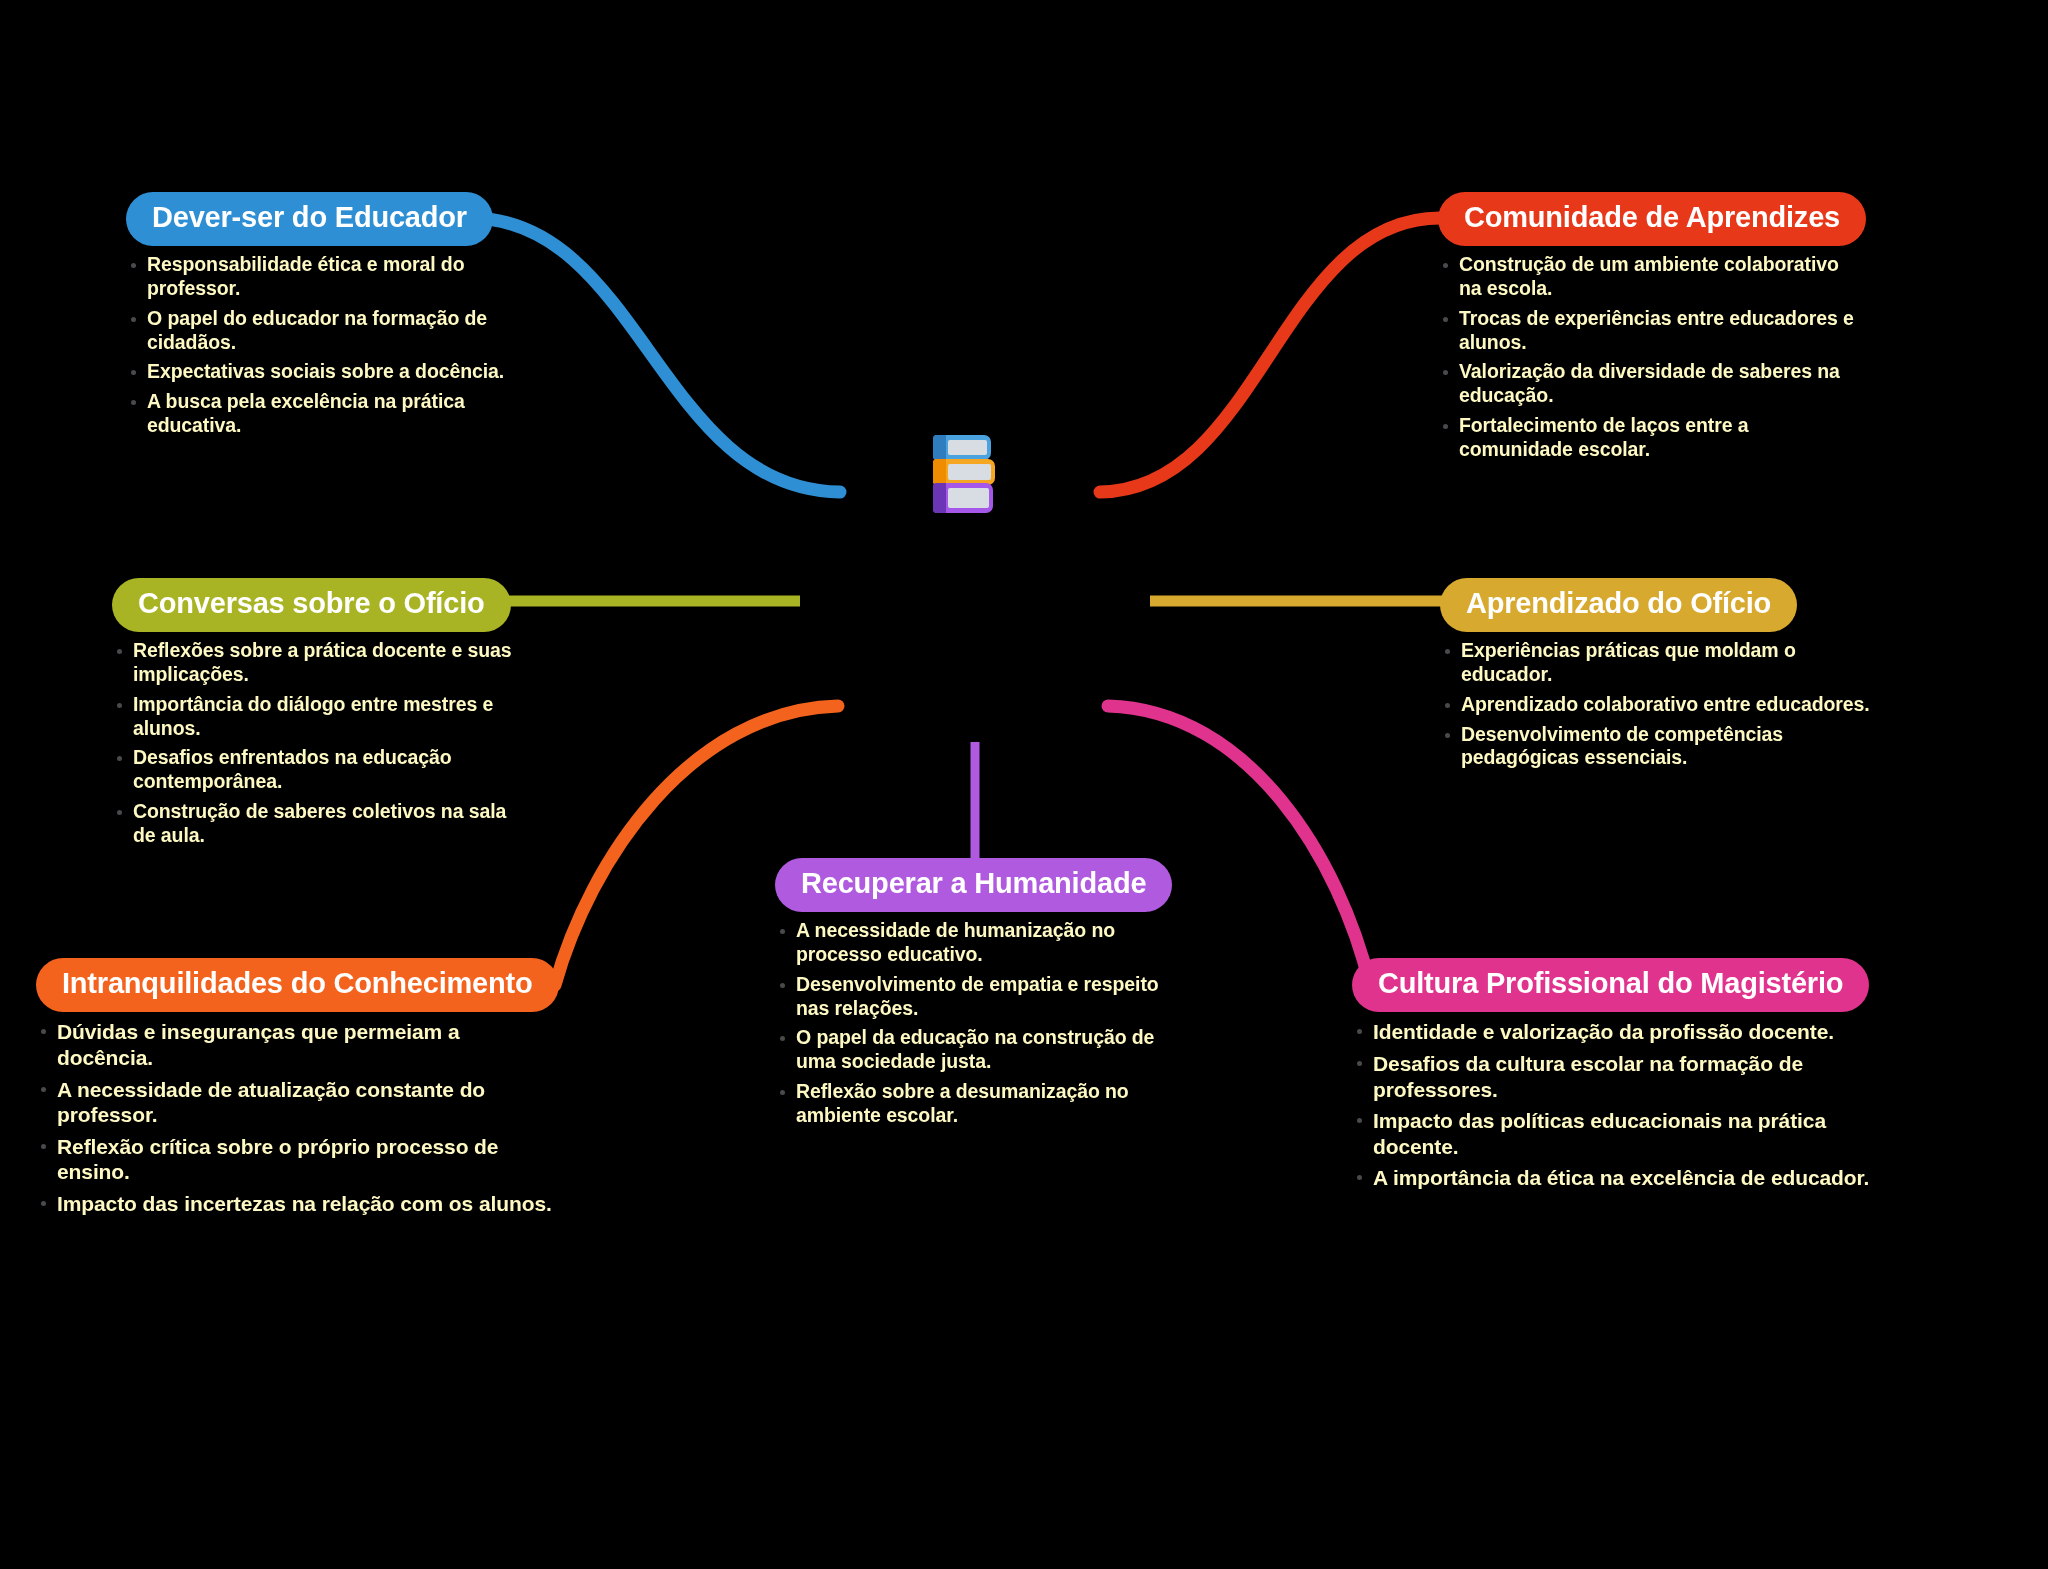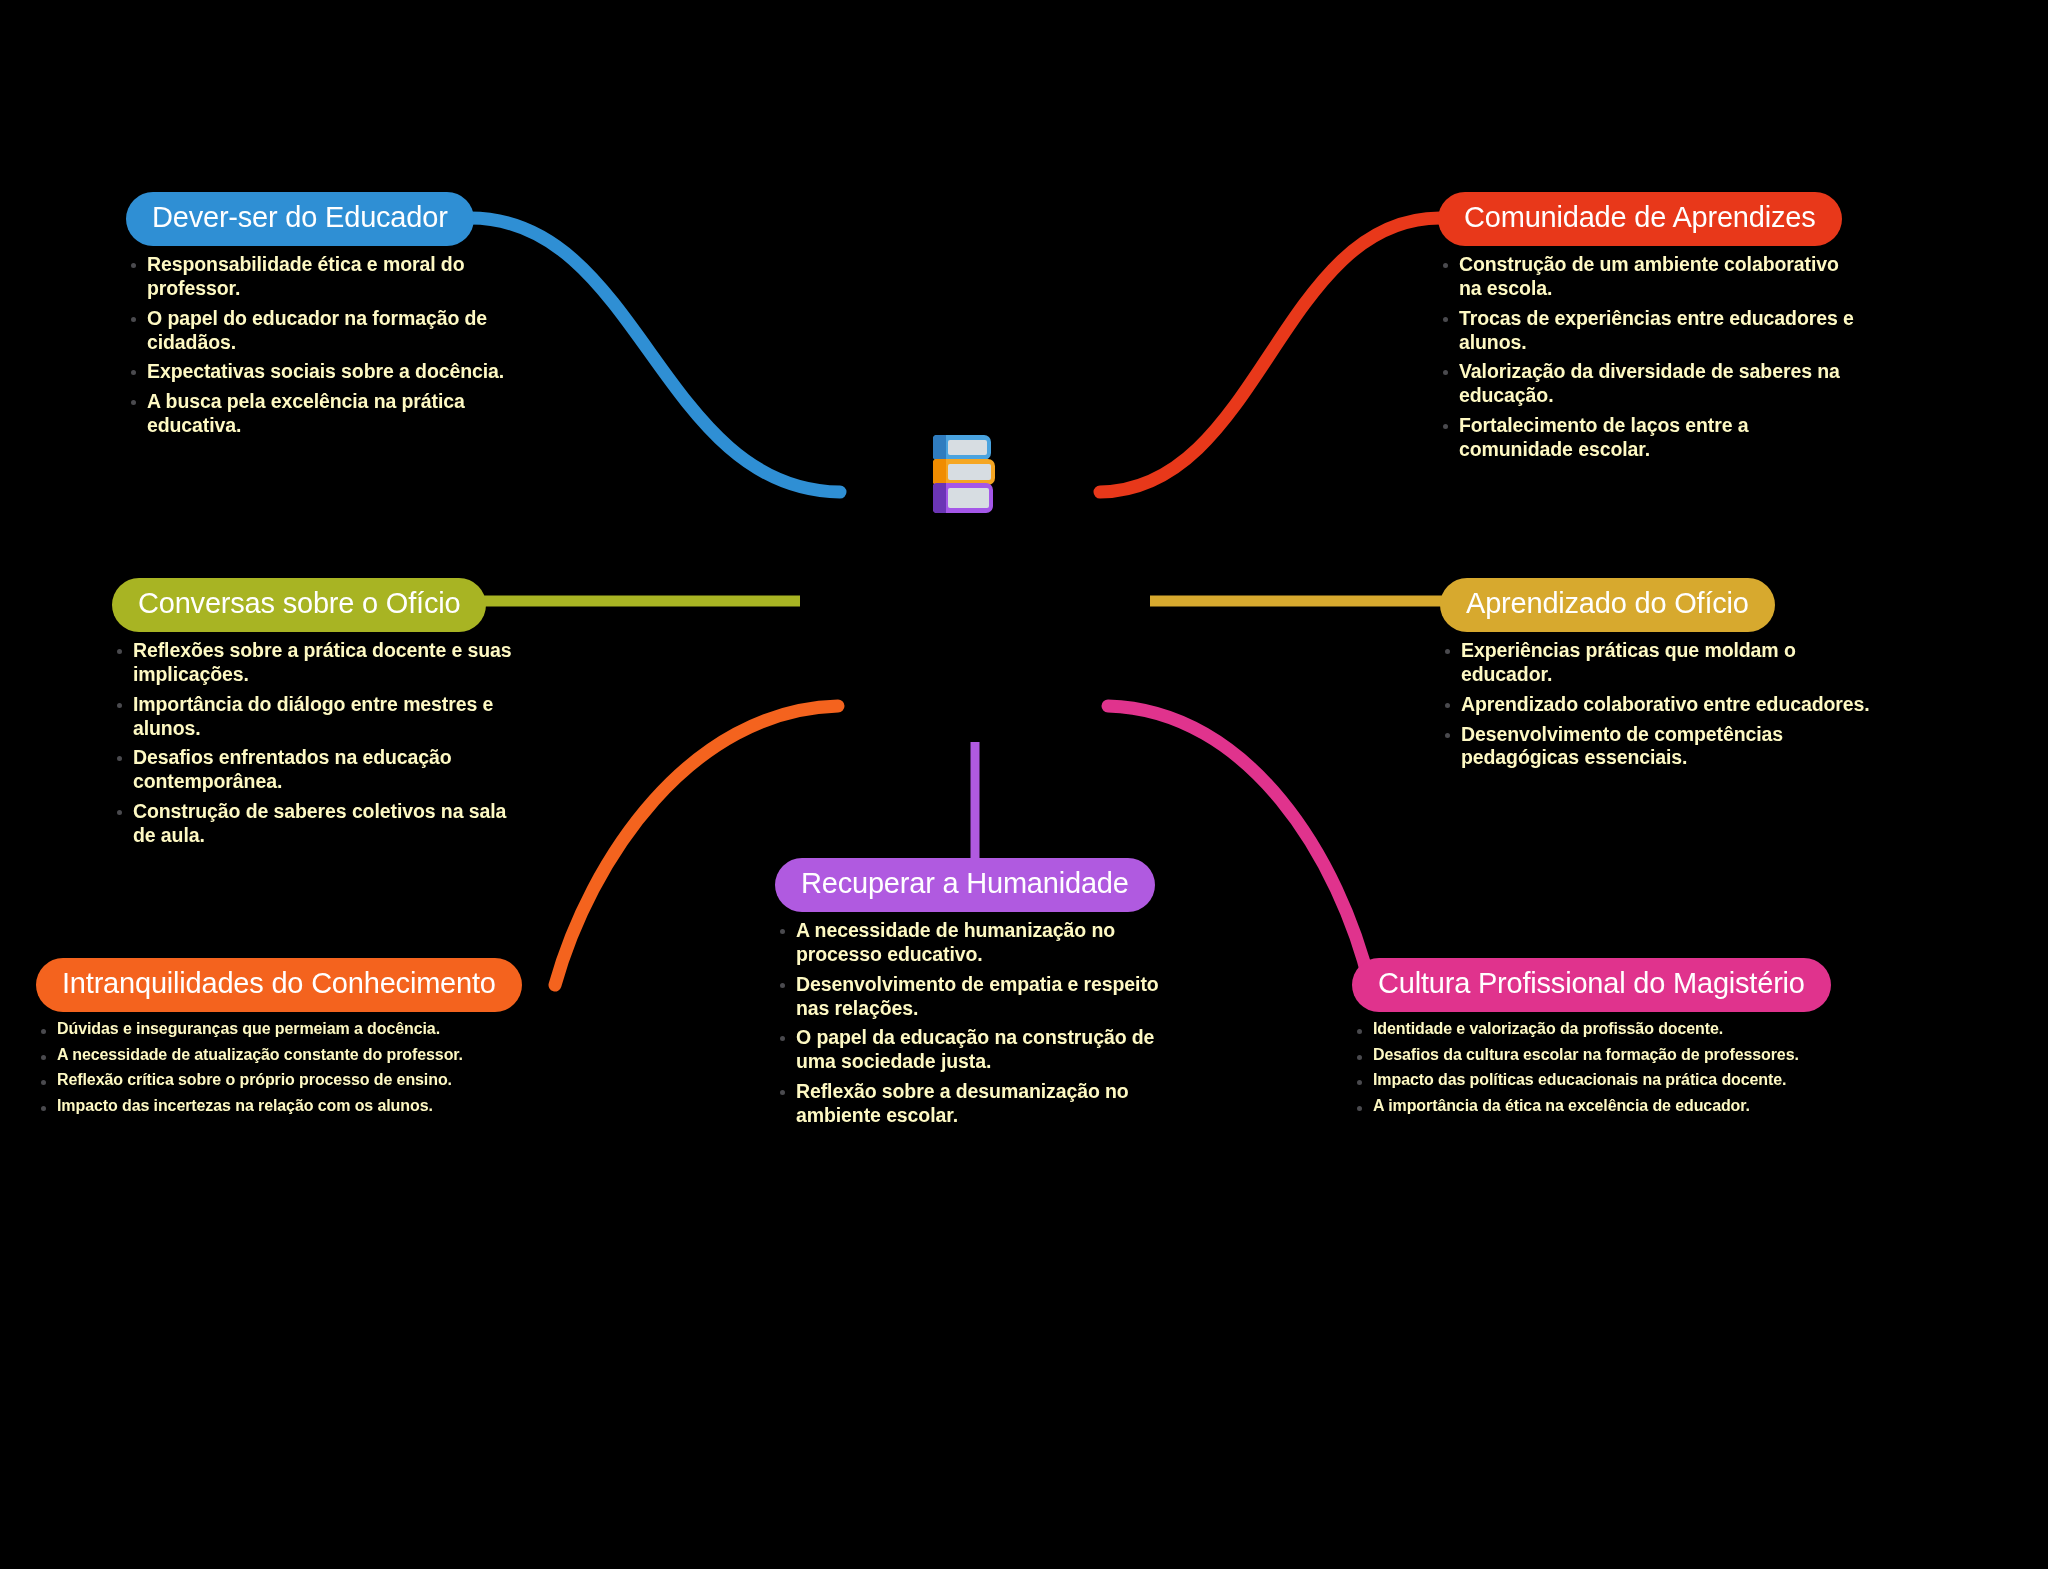--- a/index.html
+++ b/index.html
@@ -29,21 +29,21 @@
     pointer-events: none;
   }
   .node {
     position: absolute;
   }
   .node-pill {
     display: inline-block;
     border-radius: 999px;
     padding: 9px 26px 12px 26px;
     color: #ffffff;
-    font-weight: normal;
+    font-weight: bold;
     font-size: 29px;
     letter-spacing: -0.2px;
     line-height: 1.15;
     white-space: nowrap;
   }
   .node-list {
     list-style: none;
     margin: 7px 0 0 0;
     padding: 0;
   }
@@ -74,21 +74,21 @@
   
   #node-dever      { left: 126px;  top: 192px;  width: 400px; }
   #node-comunidade { left: 1438px; top: 192px;  width: 420px; }
   #node-conversas  { left: 112px;  top: 578px;  width: 420px; }
   #node-aprendizado{ left: 1440px; top: 578px;  width: 430px; }
   #node-intranq    { left: 36px;   top: 958px;  width: 520px; }
   #node-recuperar  { left: 775px;  top: 858px;  width: 400px; }
   #node-cultura    { left: 1352px; top: 958px;  width: 560px; }
 
   #node-intranq .node-list li,
-  #node-cultura .node-list li { font-size: 16px; }
+  #node-cultura .node-list li { font-size: 21px; }
 
   .books-icon {
     position: absolute;
     left: 933px;
     top: 435px;
     width: 62px;
     height: 78px;
   }
   .book {
     position: absolute;

